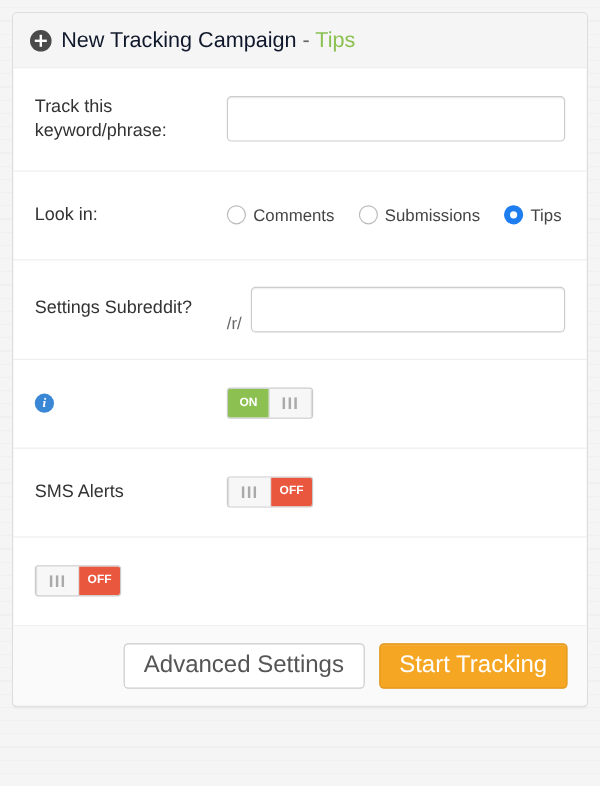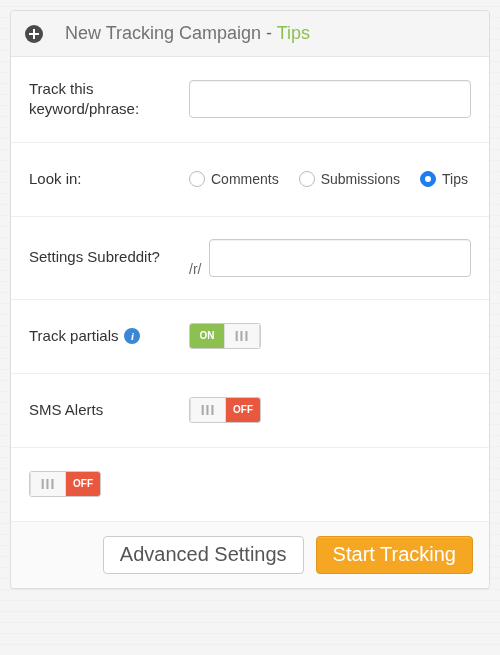--- a/index.html
+++ b/index.html
@@ -40,21 +40,21 @@
   .panel-header .plus-icon::before,
   .panel-header .plus-icon::after {
     content: "";
     position: absolute;
     background: #fff;
     top: 50%; left: 50%;
     transform: translate(-50%,-50%);
   }
   .panel-header .plus-icon::before { width: 10px; height: 2px; }
   .panel-header .plus-icon::after  { width: 2px; height: 10px; }
-  .title-main { color: #737373; font-size: 18px; margin-left: 14px; }
+  .title-main { color: #0f172a; font-size: 18px; }
   .title-tips { color: #8cc152; font-size: 18px; }
   .title-sep  { color: #666; font-size: 18px; }
   .row {
     display: flex;
     align-items: center;
     padding: 22px 18px;
     border-bottom: 1px solid #eee;
     min-height: 74px;
   }
   .row:last-of-type { border-bottom: none; }
@@ -213,21 +213,20 @@
   <div class="row">
     <div class="row-label">Settings Subreddit?</div>
     <div class="row-control">
       <span class="prefix">/r/</span>
       <input type="text" class="text-input" value="" style="">
     </div>
   </div>
 
   <div class="row">
     <div class="row-label">
-      <span>Track partials</span>
       <span class="info-icon">i</span>
     </div>
     <div class="row-control">
       <div class="toggle">
         <span class="half on-side">ON</span>
         <span class="grip">III</span>
       </div>
     </div>
   </div>
 

